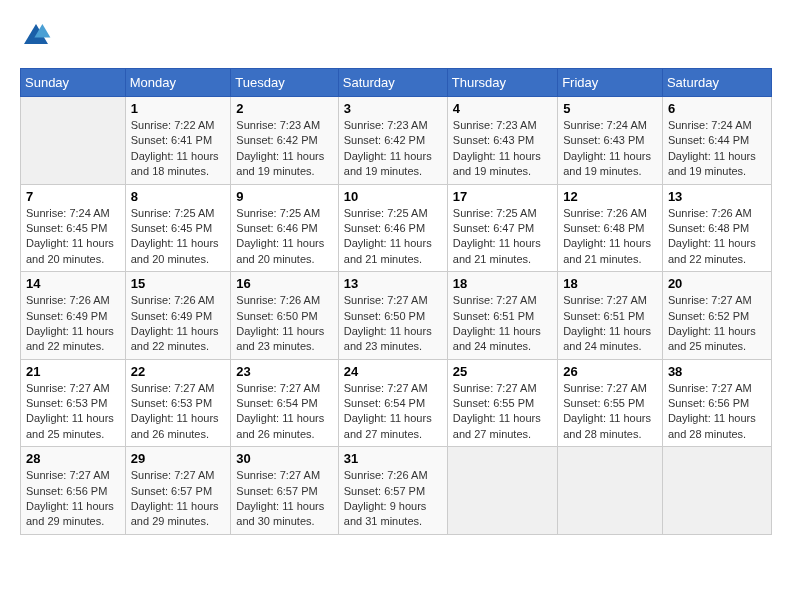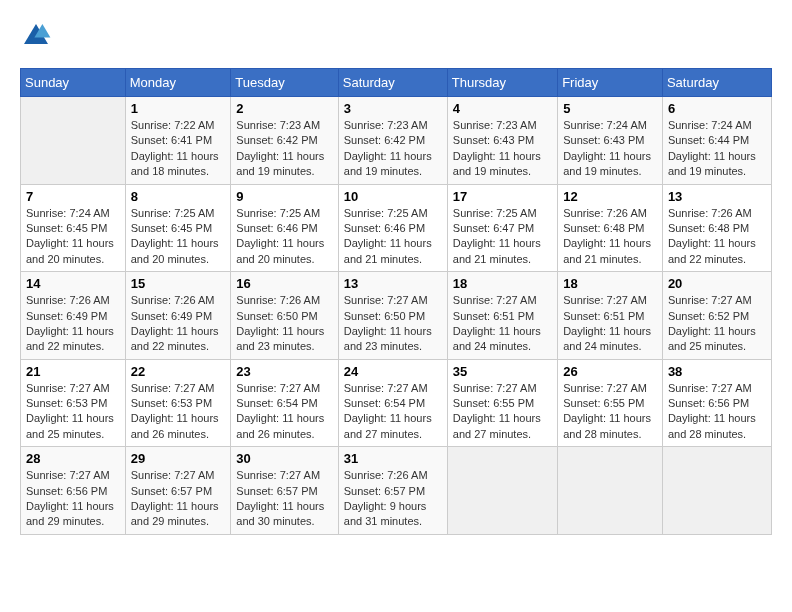--- a/index.html
+++ b/index.html
@@ -219,21 +219,21 @@
         </td>
         <td>
           <span class="day-num">23</span>
           <div class="day-info"><span>Sunrise: 7:27 AM</span><br><span>Sunset: 6:54 PM</span><br><span>Daylight: 11 hours and 26 minutes.</span></div>
         </td>
         <td>
           <span class="day-num">24</span>
           <div class="day-info"><span>Sunrise: 7:27 AM</span><br><span>Sunset: 6:54 PM</span><br><span>Daylight: 11 hours and 27 minutes.</span></div>
         </td>
         <td>
-          <span class="day-num">35</span>
+          <span class="day-num">25</span>
           <div class="day-info"><span>Sunrise: 7:27 AM</span><br><span>Sunset: 6:55 PM</span><br><span>Daylight: 11 hours and 27 minutes.</span></div>
         </td>
         <td>
           <span class="day-num">26</span>
           <div class="day-info"><span>Sunrise: 7:27 AM</span><br><span>Sunset: 6:55 PM</span><br><span>Daylight: 11 hours and 28 minutes.</span></div>
         </td>
         <td>
           <span class="day-num">38</span>
           <div class="day-info"><span>Sunrise: 7:27 AM</span><br><span>Sunset: 6:56 PM</span><br><span>Daylight: 11 hours and 28 minutes.</span></div>
         </td>

